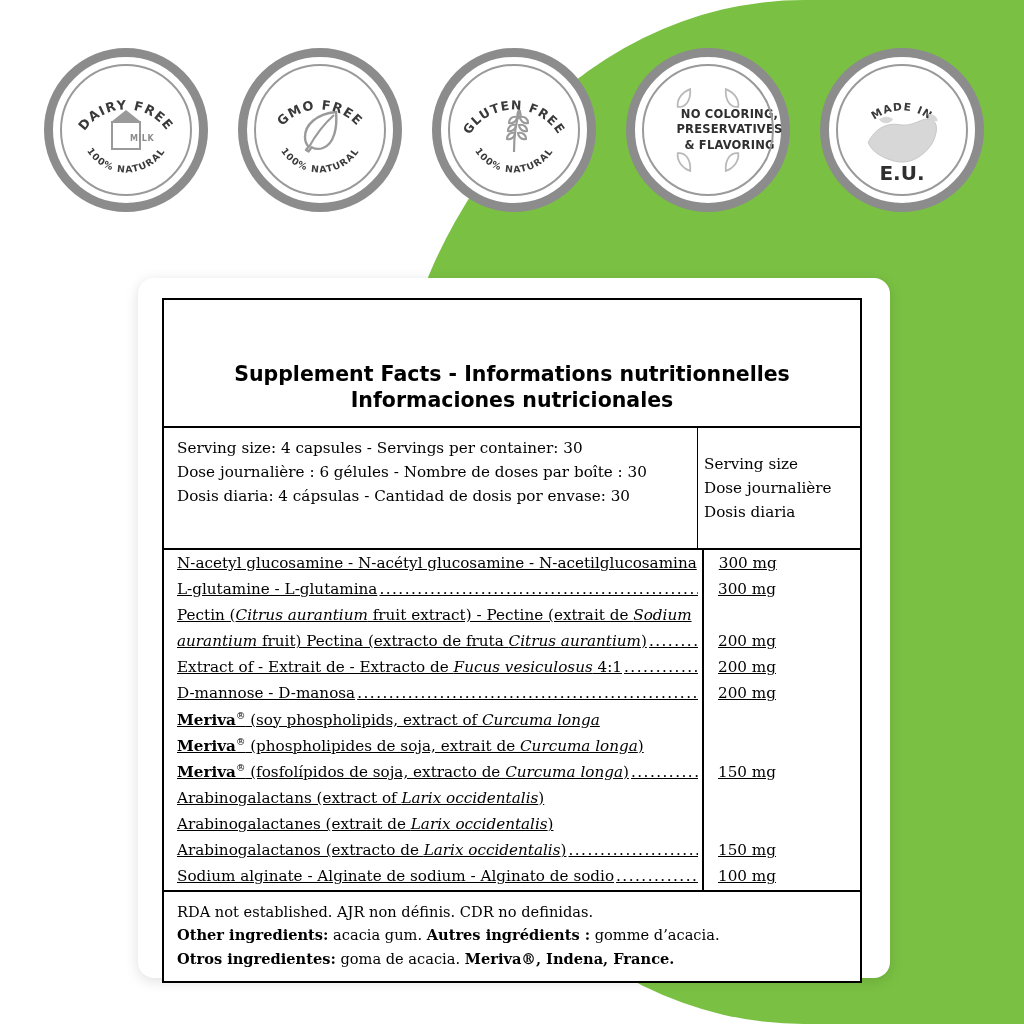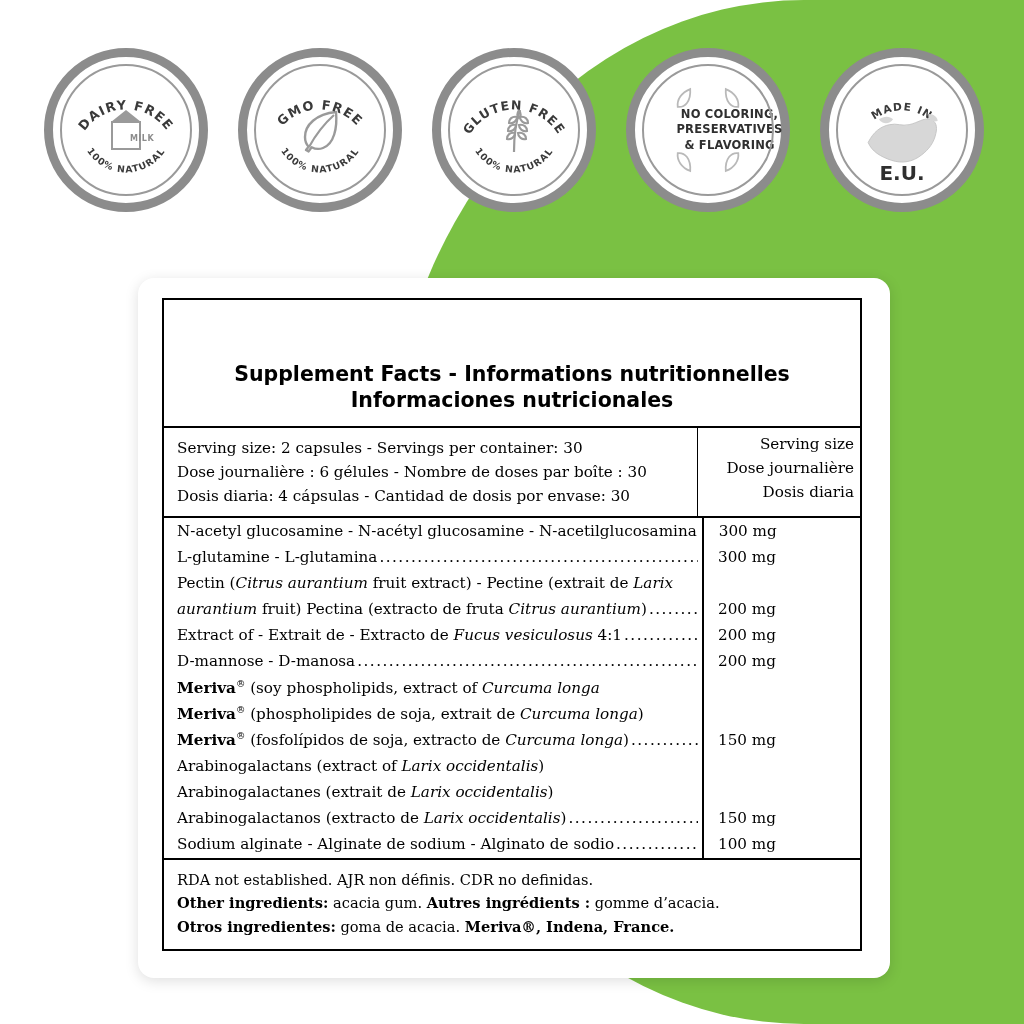--- a/index.html
+++ b/index.html
@@ -191,32 +191,33 @@
     border-bottom: 2.5px solid #000;
   }
   .serving-left {
     flex: 1 1 auto;
     padding: 8px 8px 8px 13px;
     border-right: 1.6px solid #000;
   }
   .serving-right {
     width: 162px;
     box-sizing: border-box;
-    padding: 4px 6px;
-    text-align: right;
+    padding: 24px 6px;
+    text-align: left;
   }
   .serving-left div, .serving-right div {
     font-size: 15.2px;
     line-height: 1.58;
     white-space: nowrap;
   }
 
   .ing-block {
     position: relative;
     border-bottom: 2.5px solid #000;
+    text-decoration: underline;
   }
   .ing-divider {
     position: absolute;
     top: 0; bottom: 0;
     left: 538px;
     width: 1.6px;
     background: #000;
   }
   .ing-row {
     display: flex;
@@ -380,21 +381,21 @@
 
 <div class="facts-box">
 
   <div class="facts-title">
     <div class="line">Supplement Facts - Informations nutritionnelles</div>
     <div class="line">Informaciones nutricionales</div>
   </div>
 
   <div class="serving-row">
     <div class="serving-left">
-      <div>Serving size: 2 capsules - Servings per container: 30</div>
+      <div>Serving size: 4 capsules - Servings per container: 30</div>
       <div>Dose journalière : 6 gélules - Nombre de doses par boîte : 30</div>
       <div>Dosis diaria: 4 cápsulas - Cantidad de dosis por envase: 30</div>
     </div>
     <div class="serving-right">
       <div>Serving size</div>
       <div>Dose journalière</div>
       <div>Dosis diaria</div>
     </div>
   </div>
 
@@ -405,21 +406,21 @@
           <span class="name">N-acetyl glucosamine - N-acétyl glucosamine - N-acetilglucosamina</span>
           <span class="dots"> ............................................................................................................................................</span>
           <span class="amount">300 mg</span>
         </div>
         <div class="ing-row">
           <span class="name">L-glutamine - L-glutamina</span>
           <span class="dots"> ............................................................................................................................................</span>
           <span class="amount">300 mg</span>
         </div>
         <div class="ing-row no-amount">
-          <span class="name">Pectin (<i>Citrus aurantium</i> fruit extract) - Pectine (extrait de <i>Larix</i></span>
+          <span class="name">Pectin (<i>Citrus aurantium</i> fruit extract) - Pectine (extrait de <i>Sodium</i></span>
           <span class="dots"></span>
           <span class="amount"></span>
         </div>
         <div class="ing-row">
           <span class="name"><i>aurantium</i> fruit) Pectina (extracto de fruta <i>Citrus aurantium</i>)</span>
           <span class="dots"> ............................................................................................................................................</span>
           <span class="amount">200 mg</span>
         </div>
         <div class="ing-row">
           <span class="name">Extract of - Extrait de - Extracto de <i>Fucus vesiculosus</i> 4:1</span>

